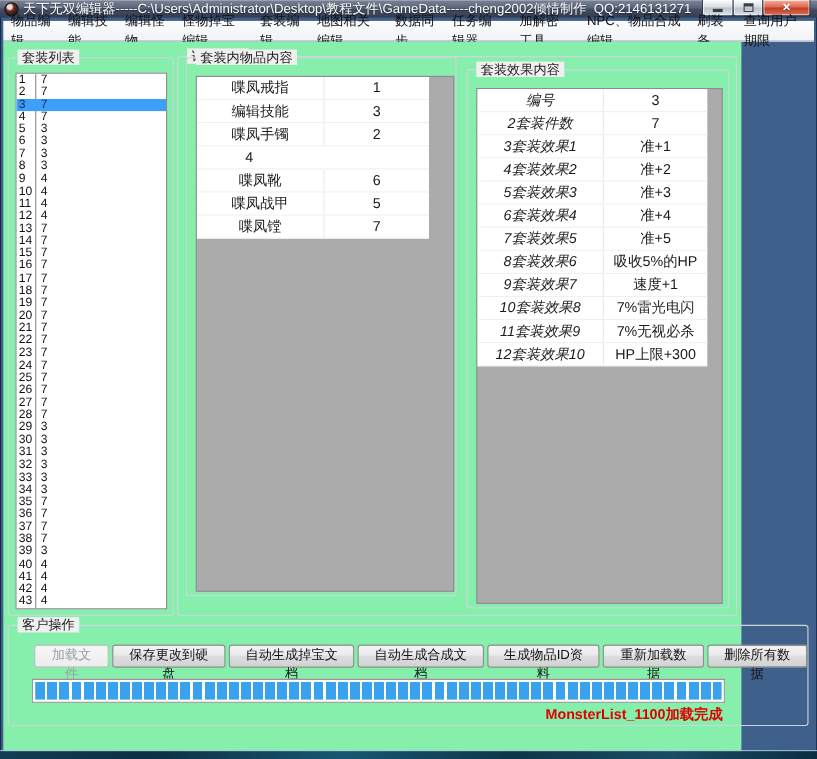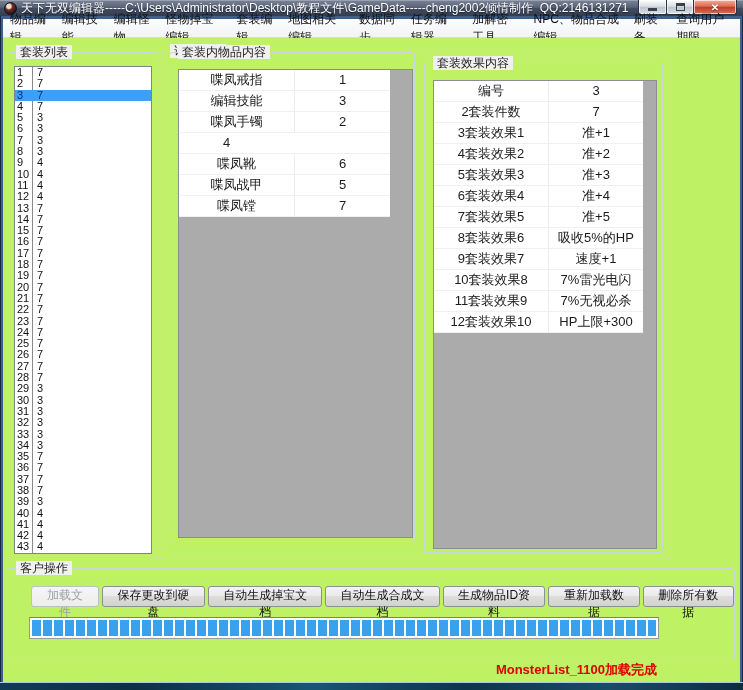--- a/index.html
+++ b/index.html
@@ -29,21 +29,21 @@
   .glyph-min { width:9px; height:3px; background:#3a4149; margin-top:5px; }
   .glyph-max { width:9px; height:8px; border:1px solid #3a4149; border-top:3px solid #3a4149; background:transparent; }
 
   
   .menubar { position:absolute; top:19px; left:3px; width:737px; height:19px;
     background:linear-gradient(180deg,#fcfcfd,#f1f3f6); border-bottom:1px solid #d8dbe0;
     display:flex; align-items:center; font-size:12px; color:#101010; }
   .menu-item { padding:0 7px; line-height:18px; cursor:default; }
 
   
-  .client { position:absolute; top:38px; left:3px; width:737px; height:645px; background:#bef264; }
+  .client { position:absolute; top:38px; left:3px; width:671px; height:645px; background:#86efac; }
 
   .groupbox { position:absolute; border:1px solid #cdd5dc; border-radius:3px; }
   .gb-label { position:absolute; top:-8px; left:8px; background:#f0f0f0; padding:0 4px;
     font-size:12px; color:#1d1d1d; line-height:14px; }
 
   
   .gb-setlist { left:4px; top:14px; width:151px; height:508px; }
   .listbox { position:absolute; left:6px; top:13px; width:138px; height:488px;
     background:#fff; border:1px solid #7f8389; overflow:hidden; }
   .lb-sep { position:absolute; left:17px; top:0; bottom:0; width:1px; background:#8a8a8a; }
@@ -60,37 +60,37 @@
   .listview { position:absolute; left:8px; top:16px; background:#ababab; border:1px solid #8a8d93; }
   .lv-items   { width:235px; height:469px; }
   .lv-effects { width:224px; height:469px; }
   .lv-white { position:absolute; left:0; top:0; background:#fff; }
   .lv-items .lv-white   { width:211px; }
   .lv-effects .lv-white { width:209px; }
   .tv-row { display:flex; height:21px; line-height:20px; font-size:13px; color:#1b1b1b;
     border-bottom:1px solid #f0f0f0; text-align:center; }
   .tv-row .c1 { border-right:1px solid #ececec; }
   .lv-items .c1   { width:116px; } .lv-items .c2   { width:95px; }
-  .lv-effects .c1 { width:115px; } .lv-effects .c2 { width:94px; }
+  .lv-effects .c1 { width:115px;font-style:italic; } .lv-effects .c2 { width:94px; }
 
   
   .gb-ops { left:4px; top:530px; width:728px; height:92px; }
   .btn-row { position:absolute; left:23px; top:17px; display:flex; gap:3px; }
   .op-btn { height:21px; padding:0 10px; font-size:12px; color:#111;
     font-family:"Liberation Sans", sans-serif;
     background:linear-gradient(180deg,#f3f3f3,#ebebeb 45%,#dddddd 50%,#d2d2d2);
     border:1px solid #8e8f8f; border-radius:3px; }
   .op-btn.disabled { color:#9aa0a4; border-color:#bdc1c5;
     background:linear-gradient(180deg,#f6f6f6,#ededed); }
   .progressbar { position:absolute; left:21px; top:48px; width:630px; height:22px;
     background:#fff; border:1px solid #999; border-top-color:#7d7d7d; padding:2px; }
   .pb-fill { height:100%; background:repeating-linear-gradient(90deg,
       #3aa2ec 0px, #3aa2ec 9px, #ffffff 9px, #ffffff 11px); }
   .status-text { position:absolute; right:77px; top:72px; font-size:13px; font-weight:bold;
-    color:#e00000;margin-top:20px; }
+    color:#e00000; }
 
   
   .frame-bottom { position:absolute; left:0; bottom:7px; width:743px; height:1px; background:#a9cadf; }
   .desktop-strip { position:absolute; left:0; bottom:0; width:743px; height:7px;
     background:linear-gradient(90deg,#123c54,#0d2f43 18%,#175672 42%,#0e3549 63%,#1a4c66 82%,#0c2d40); }
 </style>
 </head>
 <body>
 
 <div class="screen">

